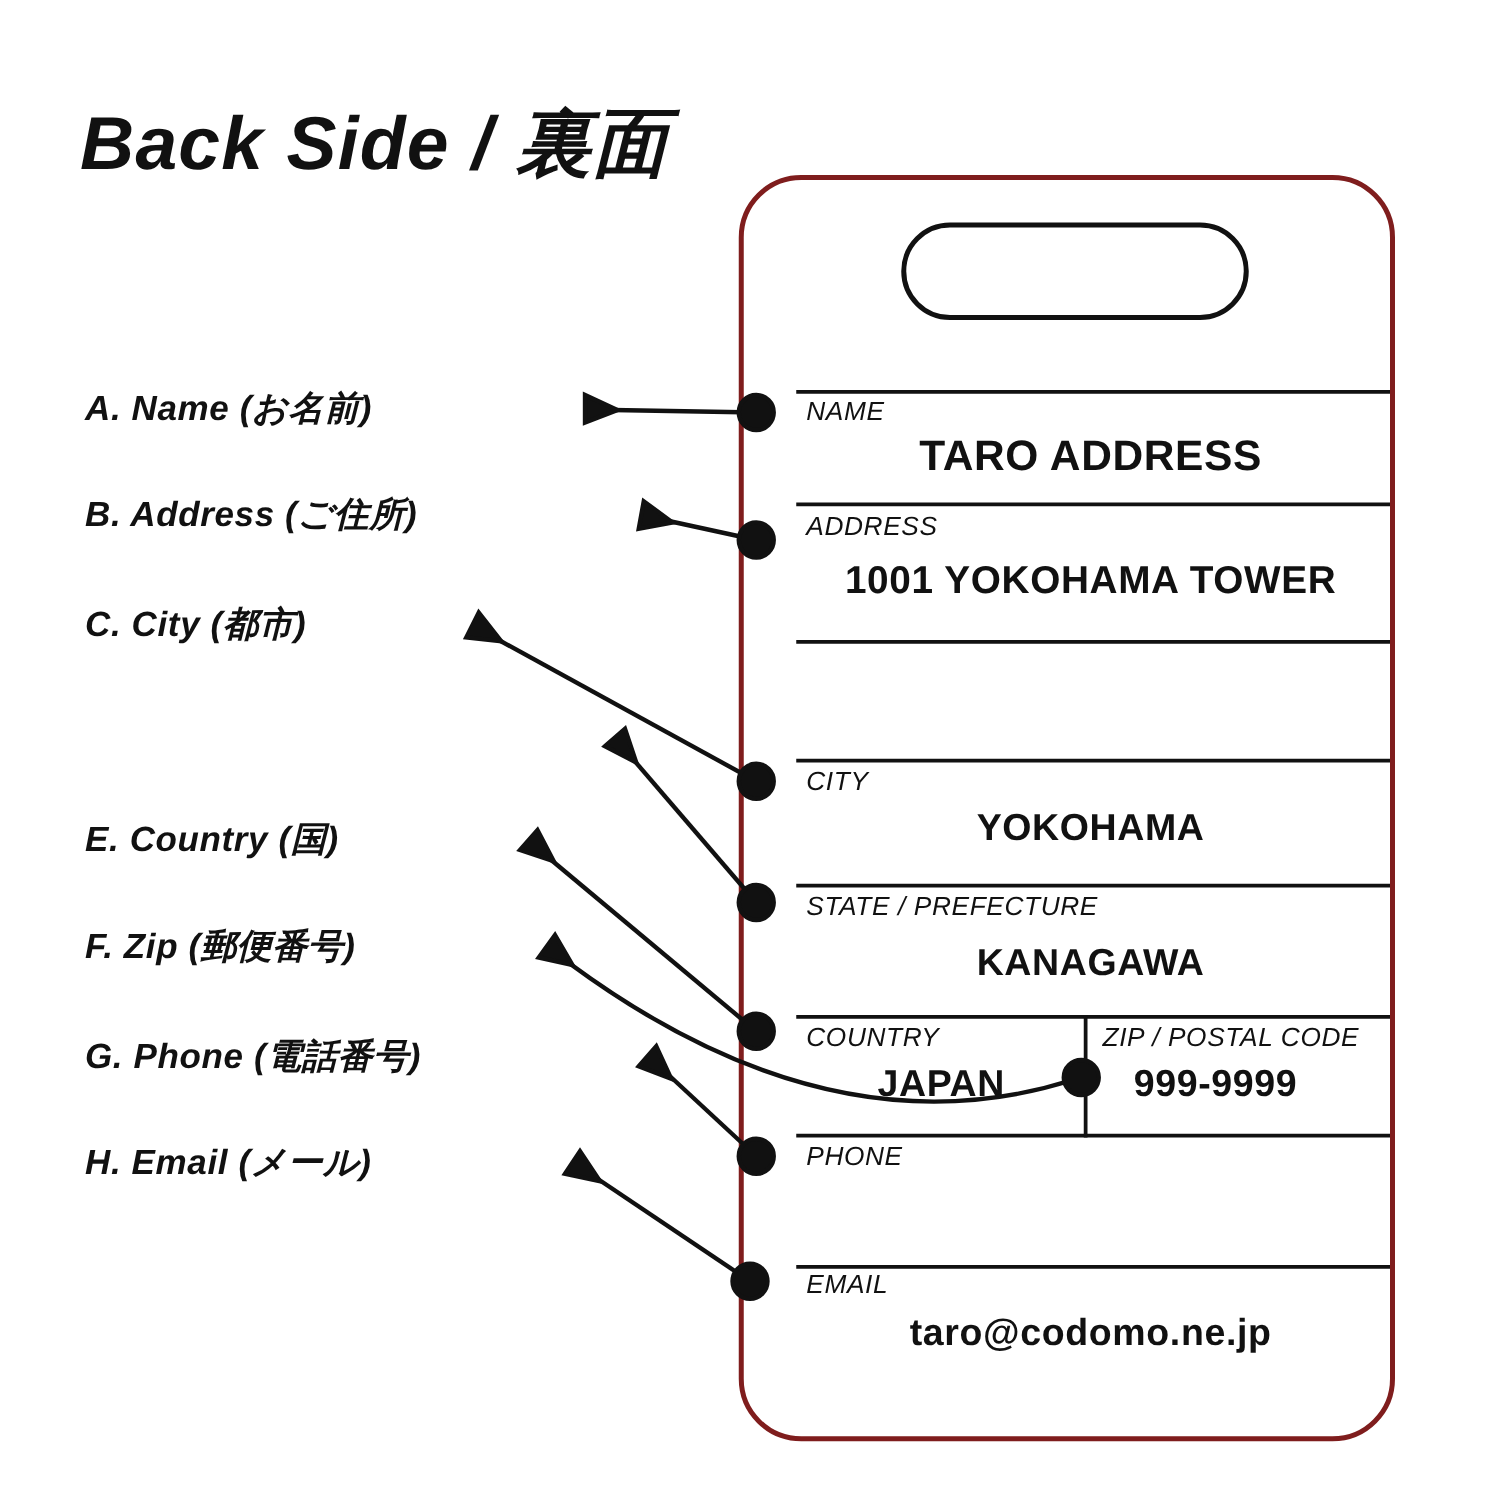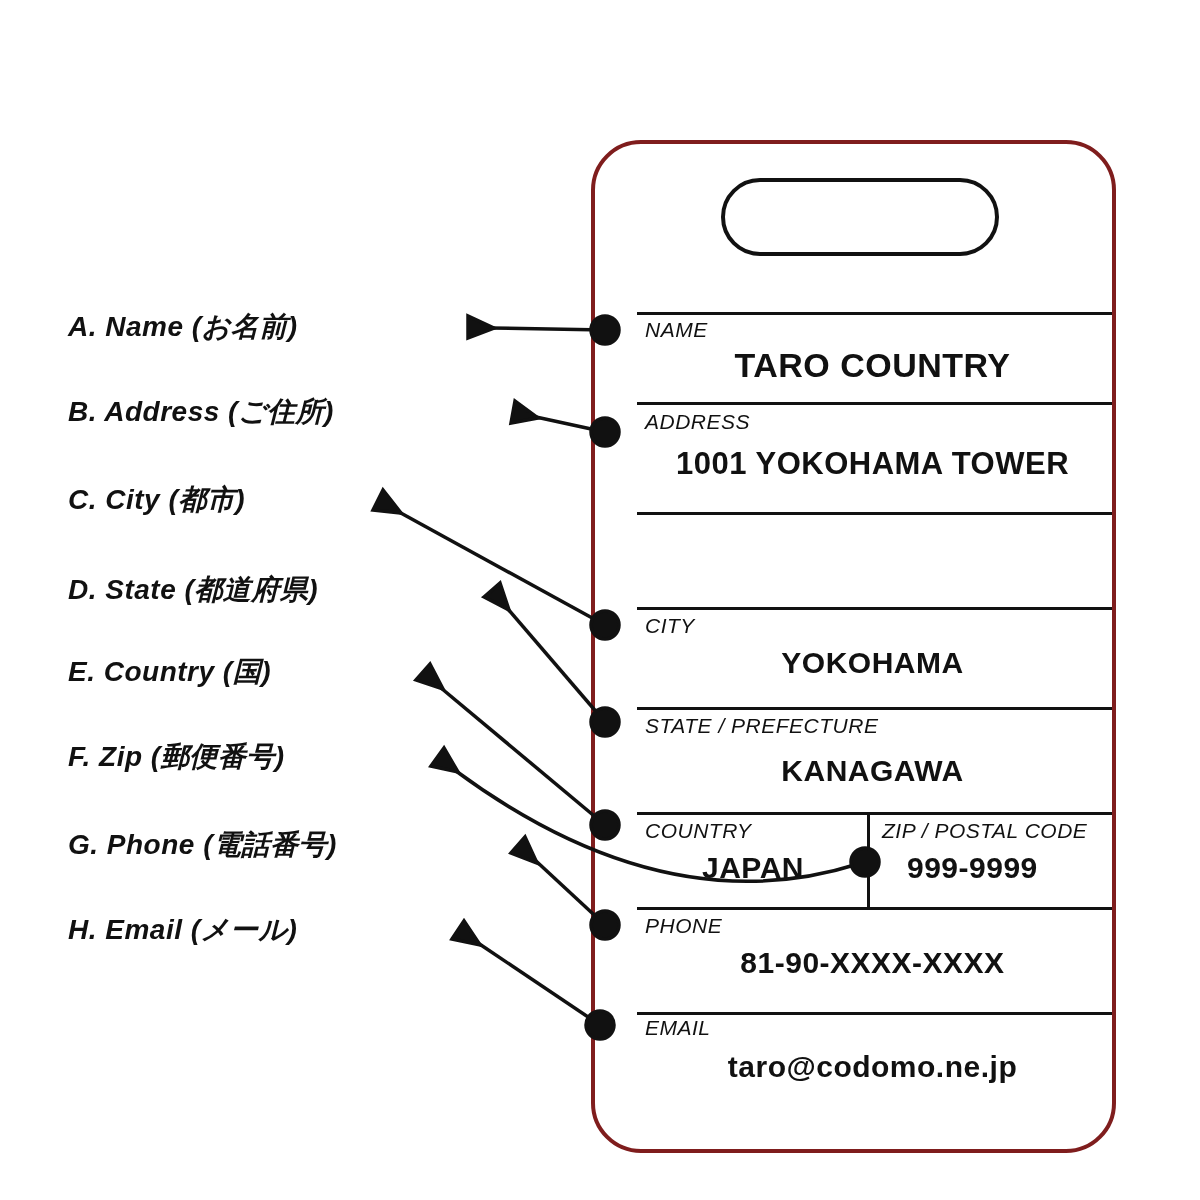--- a/index.html
+++ b/index.html
@@ -134,63 +134,62 @@
     width: 1200px;
     height: 1200px;
     pointer-events: none;
   }
 </style>
 </head>
 <body>
 
 <div class="stage">
 
+  <div class="page-title">Back Side / 裏面</div>
 
   <div class="legend-item legend-a">A. Name (お名前)</div>
   <div class="legend-item legend-b">B. Address (ご住所)</div>
   <div class="legend-item legend-c">C. City (都市)</div>
-  <div class="legend-item legend-d">D. State (都道府県)</div>
   <div class="legend-item legend-e">E. Country (国)</div>
   <div class="legend-item legend-f">F. Zip (郵便番号)</div>
   <div class="legend-item legend-h">H. Email (メール)</div>
   <div class="legend-item legend-g">G. Phone (電話番号)</div>
 
   <div class="tag">
     <div class="tag-handle"></div>
 
     <div class="divider div-1"></div>
     <div class="divider div-2"></div>
     <div class="divider div-3"></div>
     <div class="divider div-4"></div>
     <div class="divider div-5"></div>
     <div class="divider div-6"></div>
     <div class="divider div-7"></div>
     <div class="divider div-8"></div>
     <div class="vdivider"></div>
 
     <div class="field-label lbl-name">NAME</div>
-    <div class="field-value val-name">TARO COUNTRY</div>
+    <div class="field-value val-name">TARO ADDRESS</div>
 
     <div class="field-label lbl-address">ADDRESS</div>
     <div class="field-value val-addr1">1001 YOKOHAMA TOWER</div>
 
     <div class="field-label lbl-city">CITY</div>
     <div class="field-value val-city">YOKOHAMA</div>
 
     <div class="field-label lbl-state">STATE / PREFECTURE</div>
     <div class="field-value val-state">KANAGAWA</div>
 
     <div class="field-label lbl-country">COUNTRY</div>
     <div class="field-value val-country">JAPAN</div>
 
     <div class="field-label lbl-zip">ZIP / POSTAL CODE</div>
     <div class="field-value val-zip">999-9999</div>
 
     <div class="field-label lbl-phone">PHONE</div>
-    <div class="field-value val-phone">81-90-XXXX-XXXX</div>
 
     <div class="field-label lbl-email">EMAIL</div>
     <div class="field-value val-email">taro@codomo.ne.jp</div>
   </div>
 
   <svg class="connector-overlay" viewBox="0 0 1200 1200">
     <g stroke="#111111" stroke-width="3.5" fill="#111111">
 
       <polygon points="468,316 468,338 494,328"></polygon>
       <line x1="490" y1="328" x2="605" y2="330"></line>

